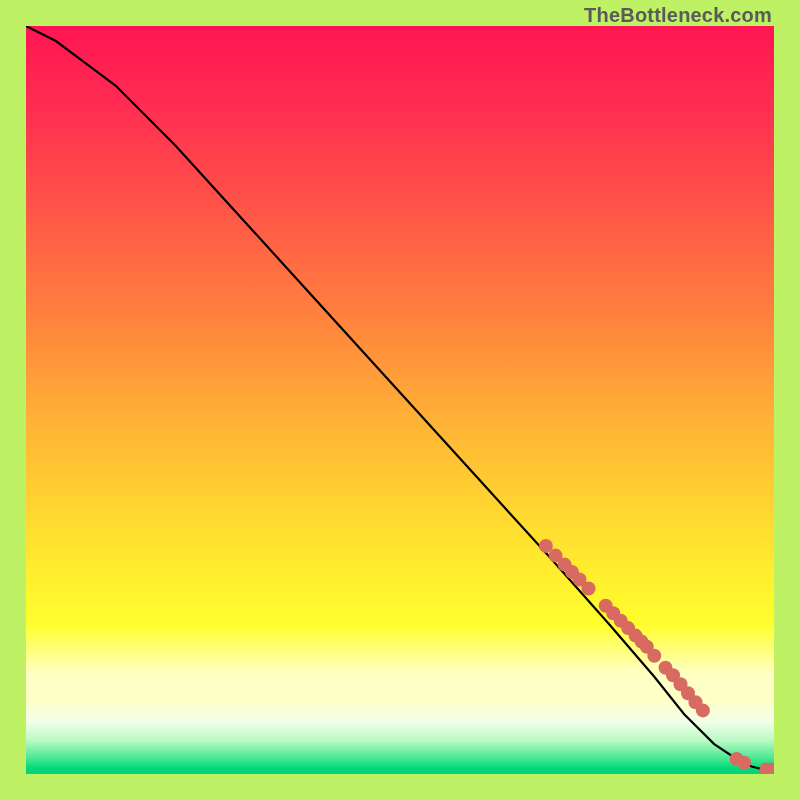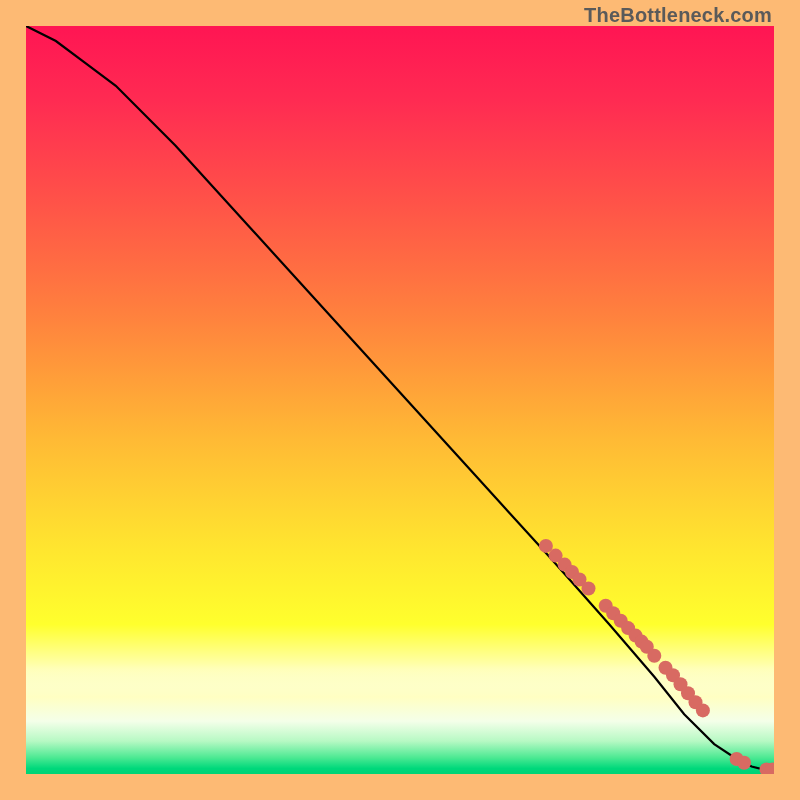--- a/index.html
+++ b/index.html
@@ -8,21 +8,21 @@
     width: 800px;
     height: 800px;
     background: #000;
     overflow: hidden;
     font-family: Arial, Helvetica, sans-serif;
   }
   .frame {
     position: relative;
     width: 800px;
     height: 800px;
-    background: #fdba74;
+    background: #bef264;
   }
   .plot {
     position: absolute;
     left: 26px;
     top: 26px;
     width: 748px;
     height: 748px;
     
     background: linear-gradient(
       to bottom,

